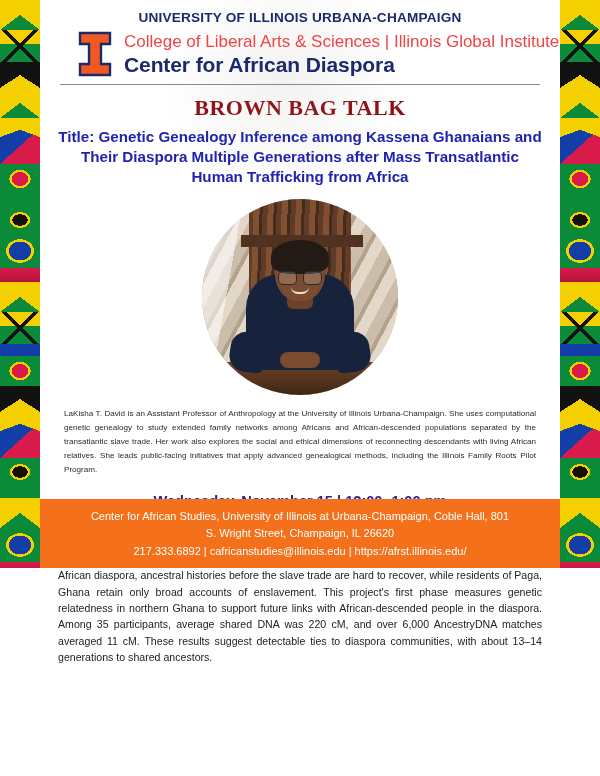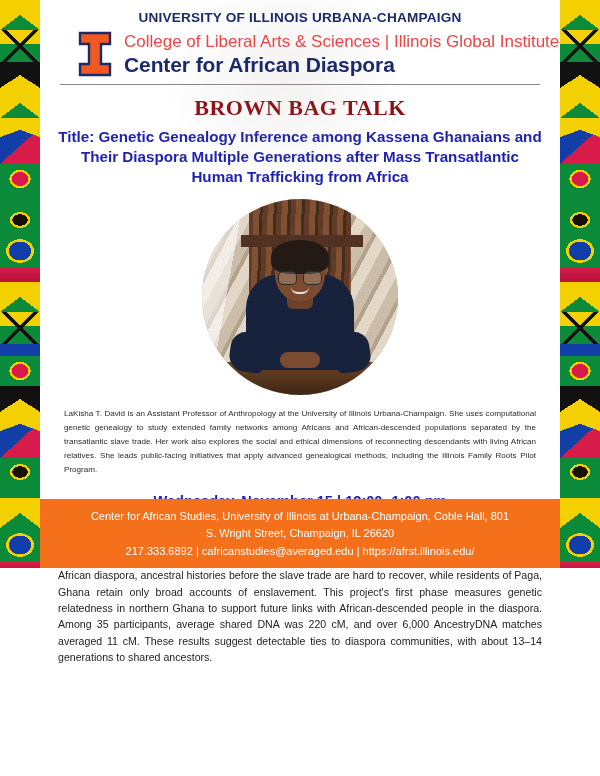--- a/index.html
+++ b/index.html
@@ -354,16 +354,16 @@
     <div class="desc-block">
       <div class="desc-head">Description</div>
       <div class="desc-body">Genetic genealogy can help reconnect families affected by large-scale displacement. For many in the African diaspora, ancestral histories before the slave trade are hard to recover, while residents of Paga, Ghana retain only broad accounts of enslavement. This project's first phase measures genetic relatedness in northern Ghana to support future links with African-descended people in the diaspora. Among 35 participants, average shared DNA was 220 cM, and over 6,000 AncestryDNA matches averaged 11 cM. These results suggest detectable ties to diaspora communities, with about 13–14 generations to shared ancestors.</div>
     </div>
 
   </div>
 
   <div class="footer">
     <div class="f-line">Center for African Studies, University of Illinois at Urbana-Champaign, Coble Hall, 801</div>
     <div class="f-line">S. Wright Street, Champaign, IL 26620</div>
-    <div class="f-line">217.333.6892 | cafricanstudies@averaged.edu | https://afrst.illinois.edu/</div>
+    <div class="f-line">217.333.6892 | cafricanstudies@illinois.edu | https://afrst.illinois.edu/</div>
   </div>
 
 </div>
 
 </body></html>

